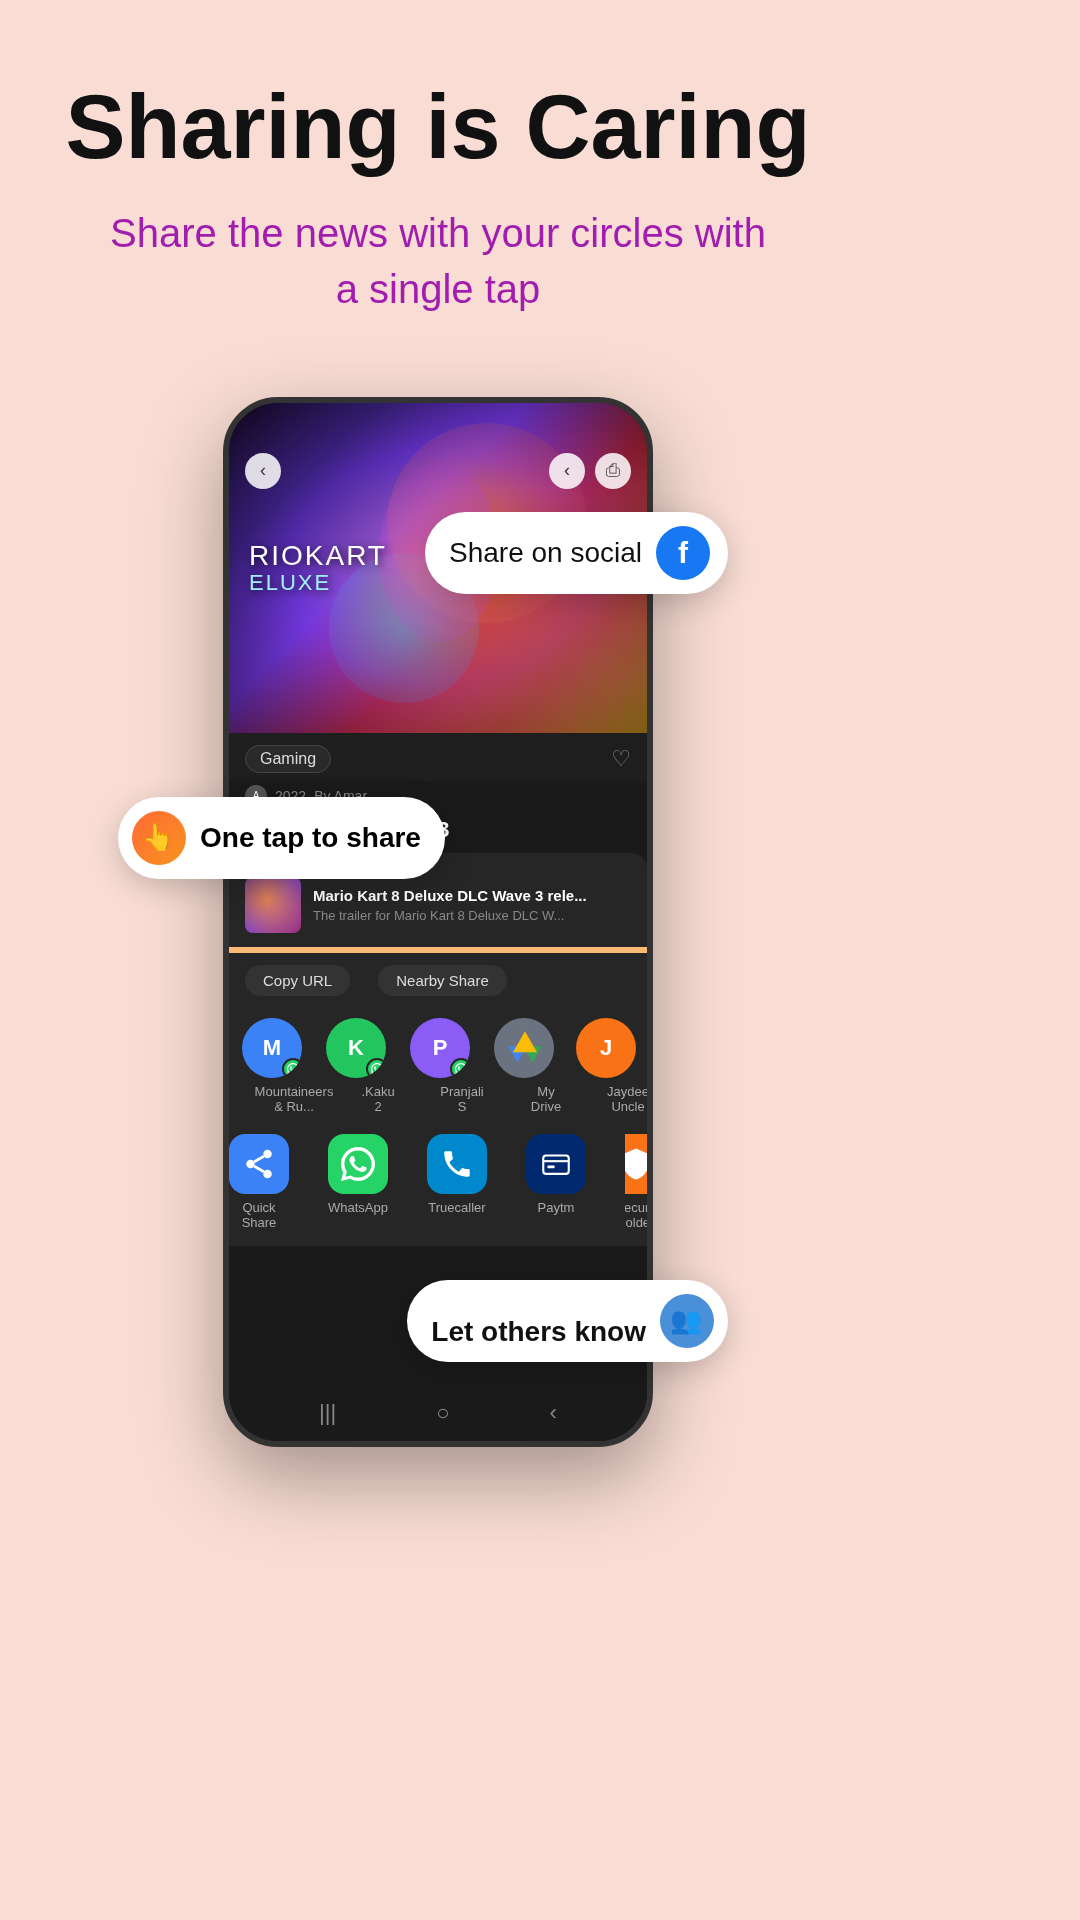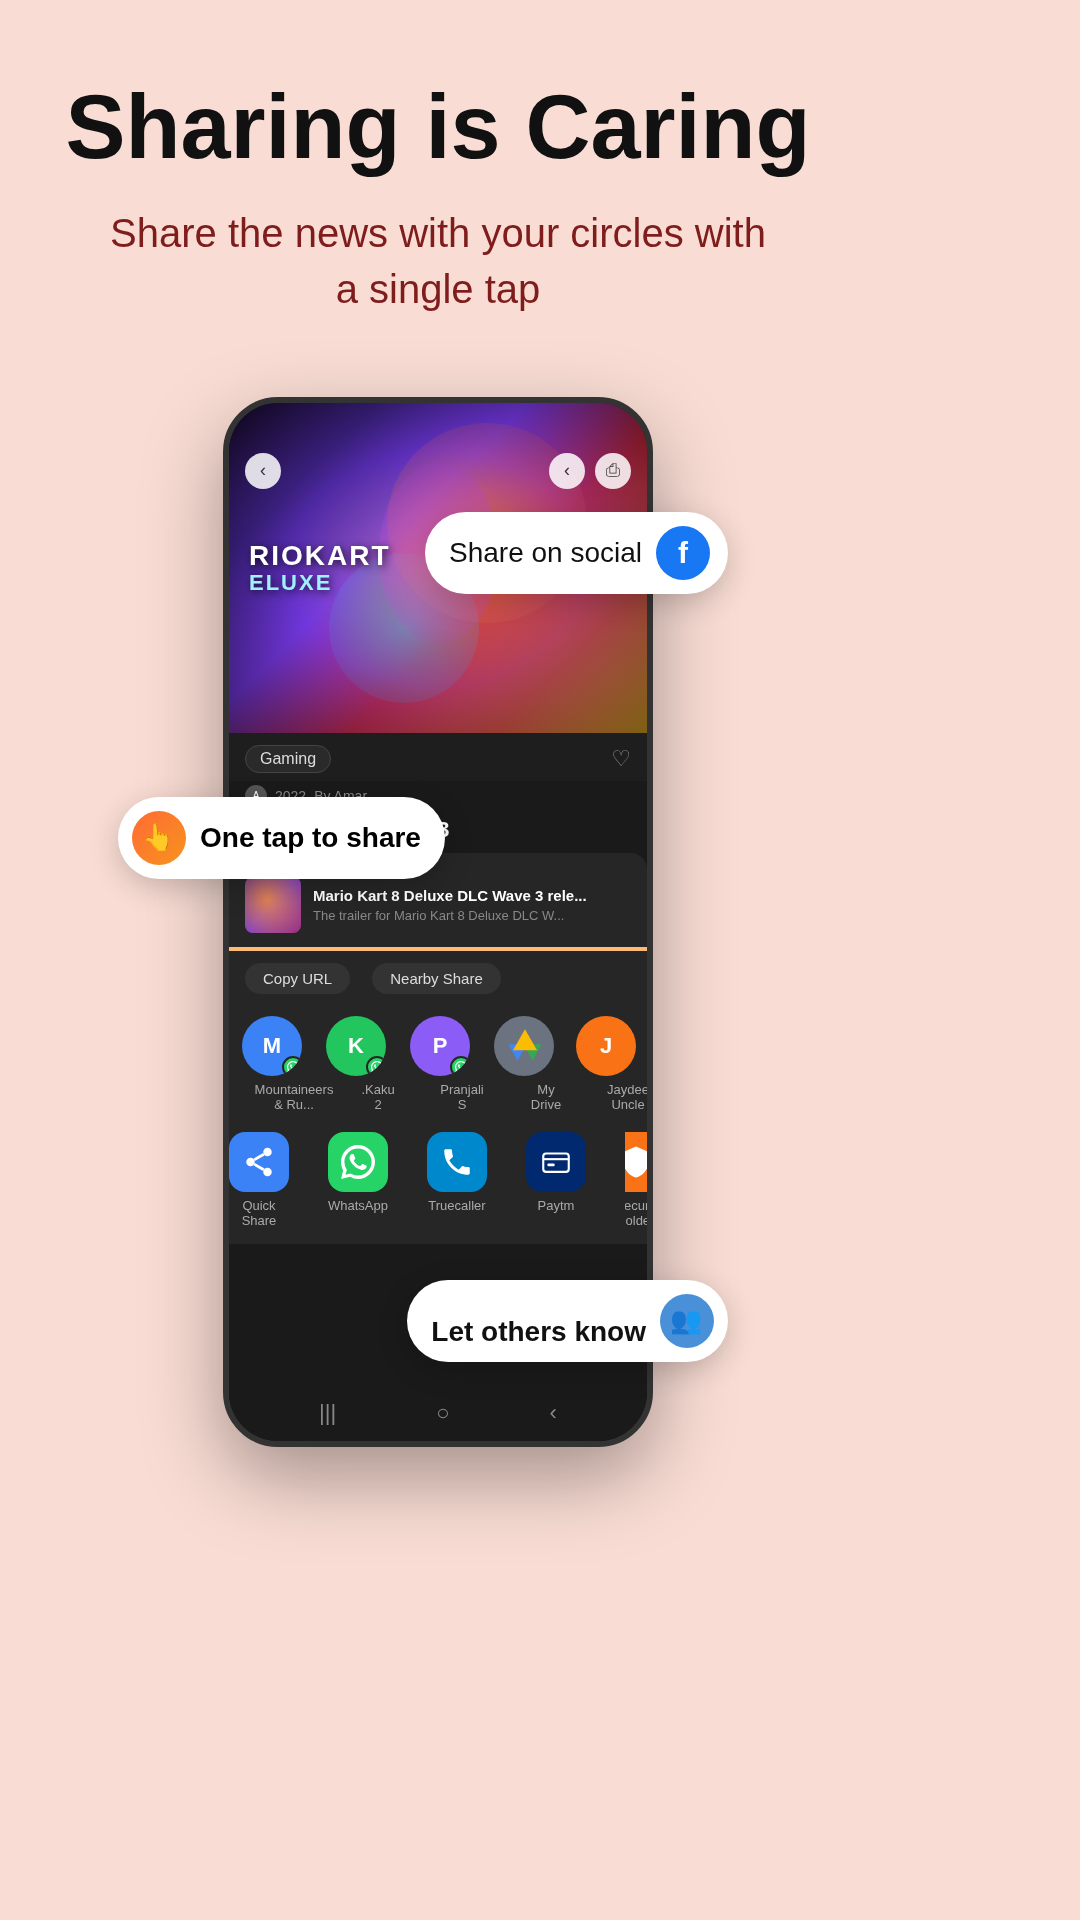--- a/index.html
+++ b/index.html
@@ -28,21 +28,21 @@
       font-weight: 900;
       color: #111;
       text-align: center;
       line-height: 1.05;
       padding: 0 60px;
       margin-bottom: 30px;
     }
 
     .subtitle {
       font-size: 40px;
-      color: #7f1d1d;
+      color: #a21caf;
       text-align: center;
       line-height: 1.4;
       padding: 0 100px;
       margin-bottom: 60px;
     }
 
     
     .phone-wrapper {
       position: relative;
       width: 520px;
@@ -81,21 +81,21 @@
       background: radial-gradient(ellipse at center, rgba(255,200,50,0.3) 0%, rgba(100,50,200,0.4) 50%, rgba(0,0,0,0.5) 100%);
     }
 
     .game-logo-text {
       position: absolute;
       left: 20px;
       top: 50%;
       transform: translateY(-50%);
       color: white;
       font-size: 28px;
-      font-weight: 700;
+      font-weight: 400;
       letter-spacing: 2px;
       text-shadow: 2px 2px 8px rgba(0,0,0,0.8);
       line-height: 1.1;
     }
 
     .game-logo-text span {
       display: block;
       font-size: 22px;
       color: #a0f0ff;
     }
@@ -207,21 +207,21 @@
       background: #262626;
       border-radius: 16px 16px 0 0;
       padding: 16px 0 0;
     }
 
     .share-article-row {
       display: flex;
       align-items: center;
       padding: 8px 16px 14px;
       gap: 12px;
-      border-bottom: 4px solid #fdba74;
+      border-bottom: 6px solid #fdba74;
     }
 
     .article-thumb {
       width: 56px;
       height: 56px;
       border-radius: 8px;
       background: linear-gradient(135deg, #2d1b6b, #7c3aed, #dc2626);
       flex-shrink: 0;
       overflow: hidden;
       display: flex;
@@ -247,21 +247,21 @@
     }
 
     .article-info-sub {
       color: #888;
       font-size: 13px;
       margin-top: 3px;
     }
 
     .action-buttons-row {
       display: flex;
-      gap: 22px;
+      gap: 28px;
       padding: 12px 16px;
     }
 
     .action-btn {
       background: #333;
       color: #ddd;
       padding: 7px 18px;
       border-radius: 20px;
       font-size: 15px;
       border: none;

